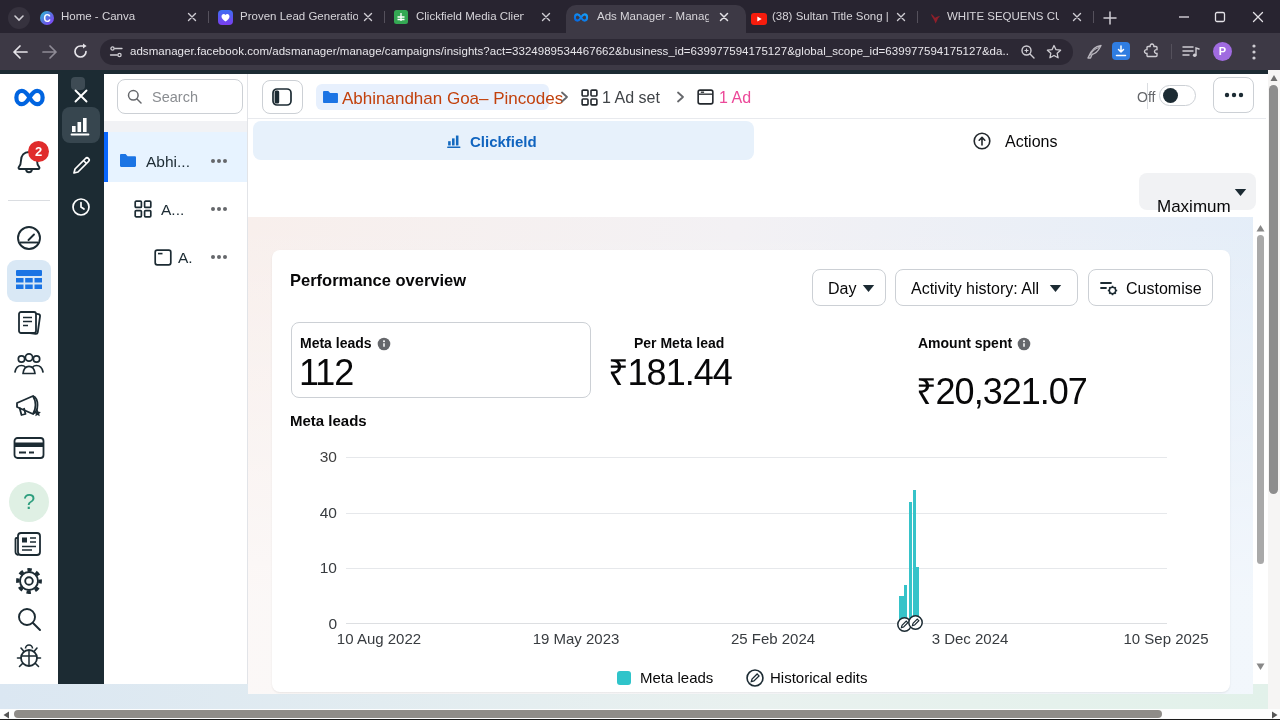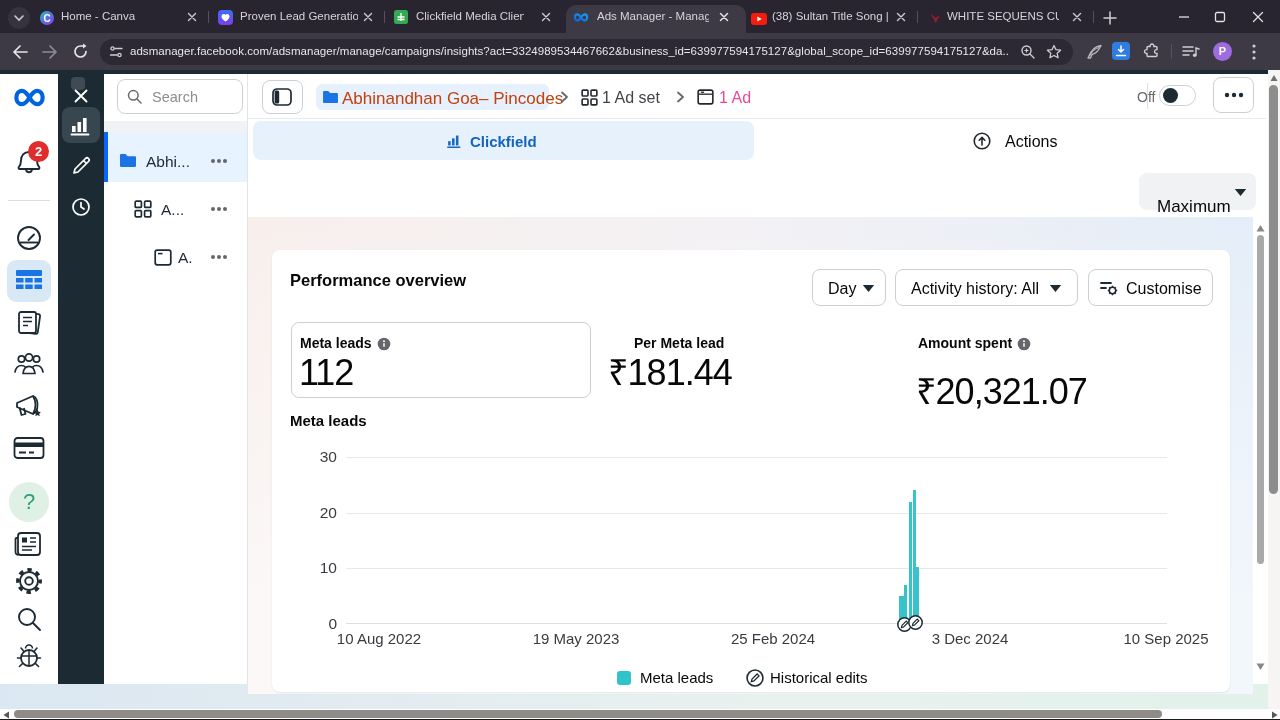--- a/index.html
+++ b/index.html
@@ -427,21 +427,21 @@
 <div class="a" style="left:918px;top:335px;color:#080809;font-size:14px;font-weight:bold;">Amount spent</div>
 <svg class="a" style="left:1017px;top:337px" width="14" height="14" viewBox="0 0 14 14">
     <circle cx="7" cy="7" r="6.3" fill="#65676b"></circle>
     <path d="M7 6.3v3.4" stroke="#fff" stroke-width="1.5"></path>
     <circle cx="7" cy="4.2" r="1" fill="#fff"></circle>
   </svg>
 <div class="a" style="left:916px;top:374px;color:#080809;font-size:36px;letter-spacing:-1px;line-height:36px;">₹20,321.07</div>
 
 <div class="a" style="left:290px;top:412px;color:#080809;font-size:15px;font-weight:bold;">Meta leads</div>
 <div class="a" style="left:315px;top:448px;width:22px;text-align:right;color:#404040;font-size:15.5px;">30</div>
-<div class="a" style="left:315px;top:504px;width:22px;text-align:right;color:#383c40;font-size:15.5px;">20</div>
+<div class="a" style="left:315px;top:504px;width:22px;text-align:right;color:#383c40;font-size:15.5px;">40</div>
 <div class="a" style="left:315px;top:559px;width:22px;text-align:right;color:#383c40;font-size:15.5px;">10</div>
 <div class="a" style="left:315px;top:615px;width:22px;text-align:right;color:#383c40;font-size:15.5px;">0</div>
 <div class="a" style="left:346px;top:457px;width:821px;height:1px;background:#e6e8eb;"></div>
 <div class="a" style="left:346px;top:513px;width:821px;height:1px;background:#e6e8eb;"></div>
 <div class="a" style="left:346px;top:568px;width:821px;height:1px;background:#e6e8eb;"></div>
 <div class="a" style="left:346px;top:623px;width:821px;height:1px;background:#dddfe2;"></div>
 
 <div class="a" style="left:899px;top:596px;width:5px;height:27px;background:#36c3c9;"></div>
 <div class="a" style="left:904px;top:585px;width:3px;height:38px;background:#36c3c9;"></div>
 <div class="a" style="left:909px;top:502px;width:3px;height:121px;background:#36c3c9;"></div>

